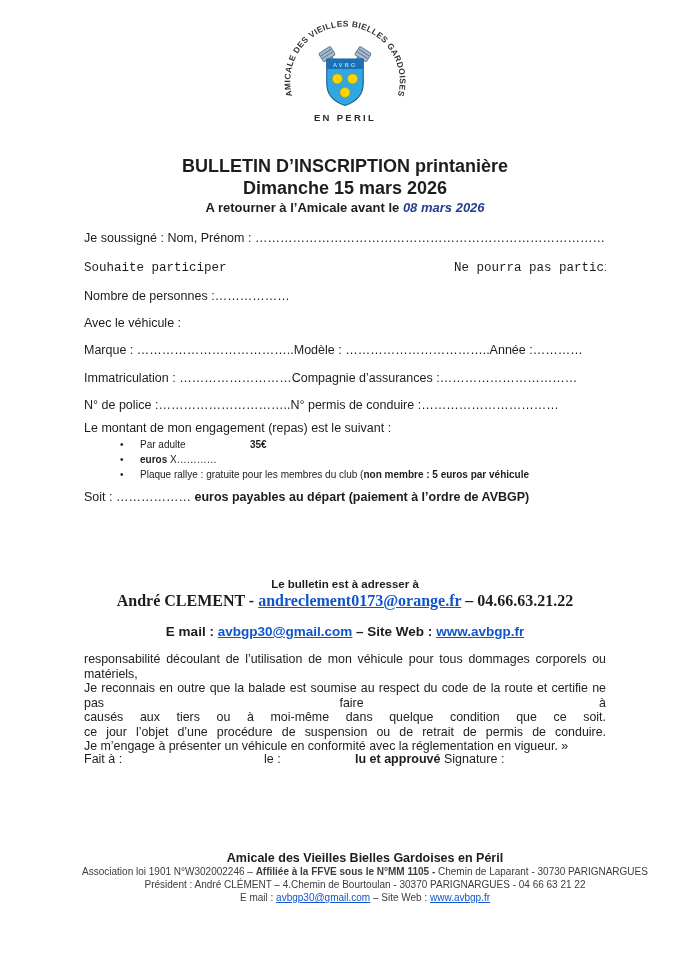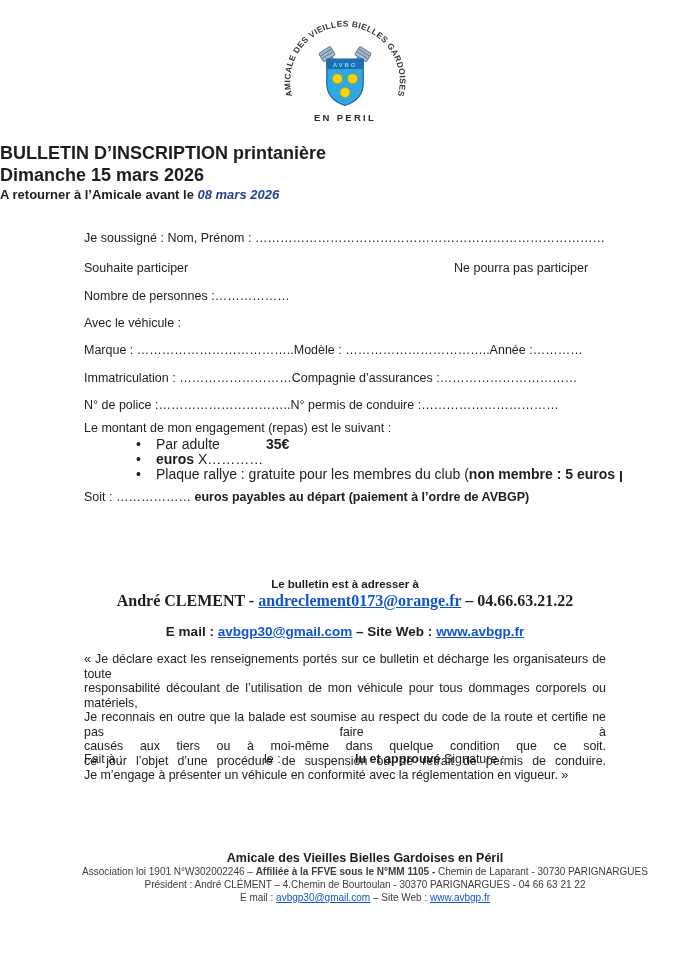--- a/index.html
+++ b/index.html
@@ -4,32 +4,32 @@
 <style>
   html,body { margin:0; padding:0; background:#ffffff; }
   .page {
     position:relative; width:690px; height:976px; margin:0 auto;
     background:#ffffff; overflow:hidden;
     font-family:"Liberation Sans", sans-serif; color:#1d1d1d;
   }
   
   .logo-wrap { position:absolute; top:18px; left:0; width:100%; text-align:center; }
   
-  .header { position:absolute; top:142px; left:0; width:100%; }
+  .header { position:absolute; top:155px; left:0; width:100%; text-align:center; }
   .title    { font-size:18px; font-weight:bold; line-height:22px; }
   .subtitle { font-size:18px; font-weight:bold; line-height:22px; }
   .deadline { font-size:13px; font-weight:bold; line-height:17px; }
   .deadline .date { color:#24408E;font-style:italic; }
   
   .bline { position:absolute; left:84px; width:522px; font-size:12.5px; line-height:15px;
            white-space:nowrap; overflow:hidden; }
-  .rel { position:relative; }
+  .rel { position:relative;font-family:Liberation Mono, monospace; }
   .abs-right { position:absolute; left:322px; top:0;margin-left:48px; }
   
-  .bullet { position:absolute; left:136px; width:486px; font-size:14px; line-height:15.3px;
+  .bullet { position:absolute; left:120px; width:486px; font-size:10px; line-height:15.3px;
             white-space:nowrap; overflow:hidden; }
   .bullet::before { content:"•"; display:inline-block; width:20px; }
   .b-label { display:inline-block; width:110px; }
   .bold { font-weight:bold; }
   .bold-ul { font-weight:bold; }
   
   .cline { position:absolute; left:0; width:100%; text-align:center; white-space:nowrap; }
   .c-head { font-size:11.5px; font-weight:bold; }
   .c-serif { font-family:"Liberation Serif", serif; font-size:16px; font-weight:bold; }
   .c-mail { font-size:13.5px; font-weight:bold; }
@@ -124,21 +124,20 @@
 
   <div class="bline" style="top:490px"><span>Soit : ……………… </span><span class="bold">euros </span><span class="bold-ul">payables au départ</span><span class="bold"> (paiement à l’ordre de AVBGP)</span></div>
 
   <div class="cline c-head" style="top:578px">Le bulletin est à adresser à</div>
 
   <div class="cline c-serif" style="top:592px"><span>André CLEMENT - </span><a class="link">andreclement0173@orange.fr</a><span> – 04.66.63.21.22</span></div>
 
   <div class="cline c-mail" style="top:624px"><span>E mail : </span><a class="link">avbgp30@gmail.com</a><span> – Site Web : </span><a class="link">www.avbgp.fr</a></div>
 
   <div class="decl" style="top:652px">
-    <div>« Je déclare exact les renseignements portés sur ce bulletin et décharge les organisateurs de toute</div>
     <div>responsabilité découlant de l’utilisation de mon véhicule pour tous dommages corporels ou matériels,</div>
     <div>Je reconnais en outre que la balade est soumise au respect du code de la route et certifie ne pas faire à</div>
     <div>causés aux tiers ou à moi-même dans quelque condition que ce soit.</div>
     <div>ce jour l’objet d’une procédure de suspension ou de retrait de permis de conduire.</div>
     <div class="last">Je m’engage à présenter un véhicule en conformité avec la réglementation en vigueur. »</div>
   </div>
 
   <div class="sig" style="top:752px">
     <span>Fait à :</span>
     <span class="le">le :</span>

